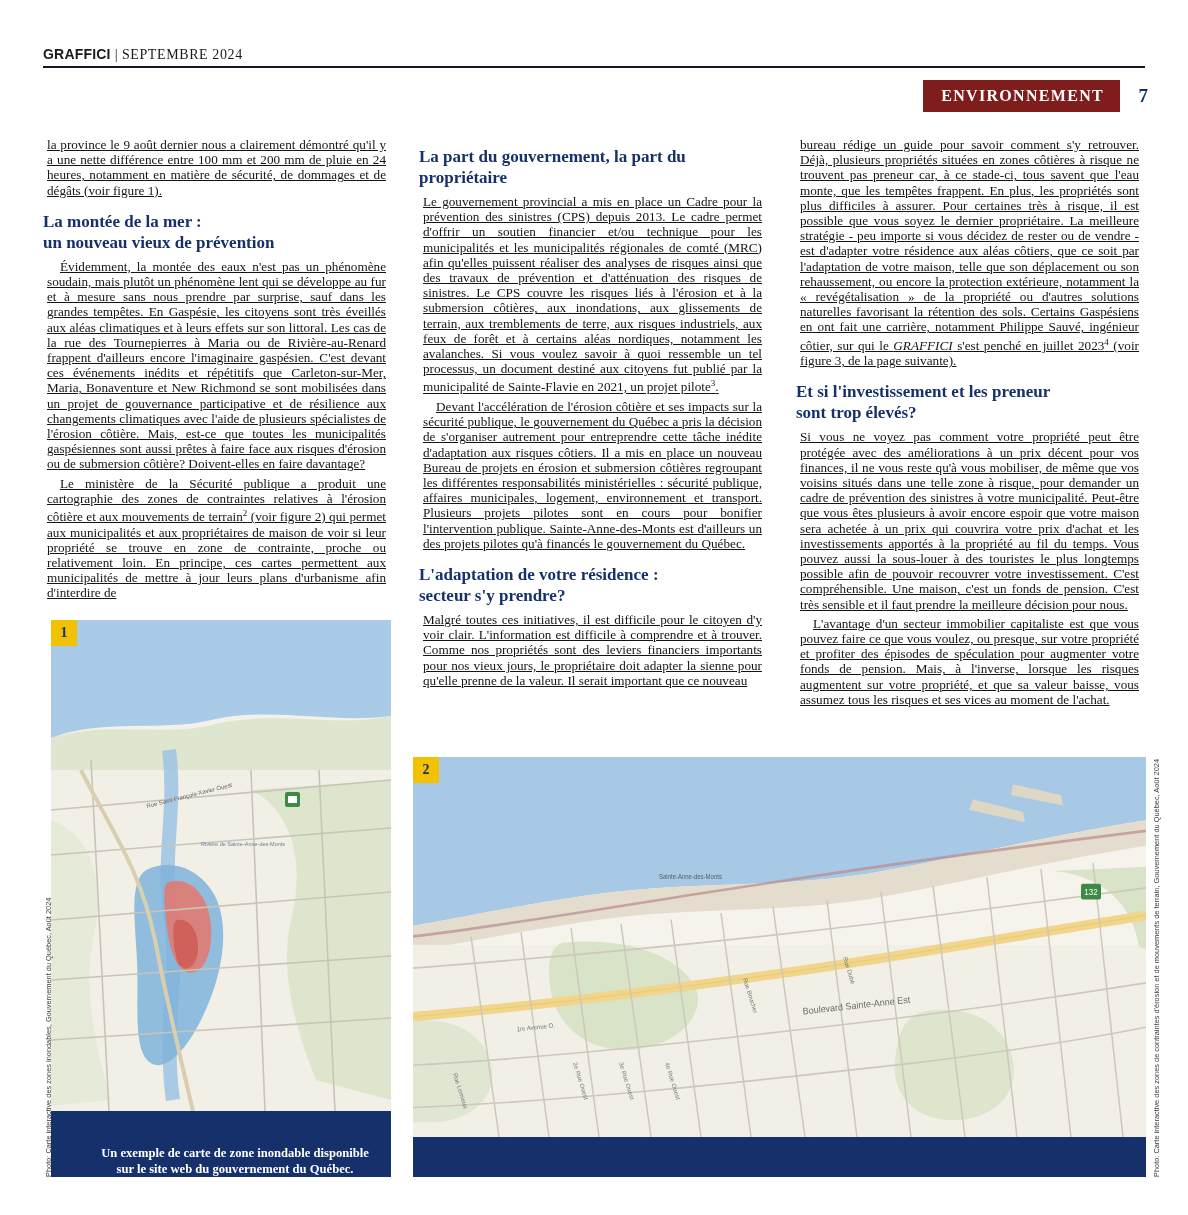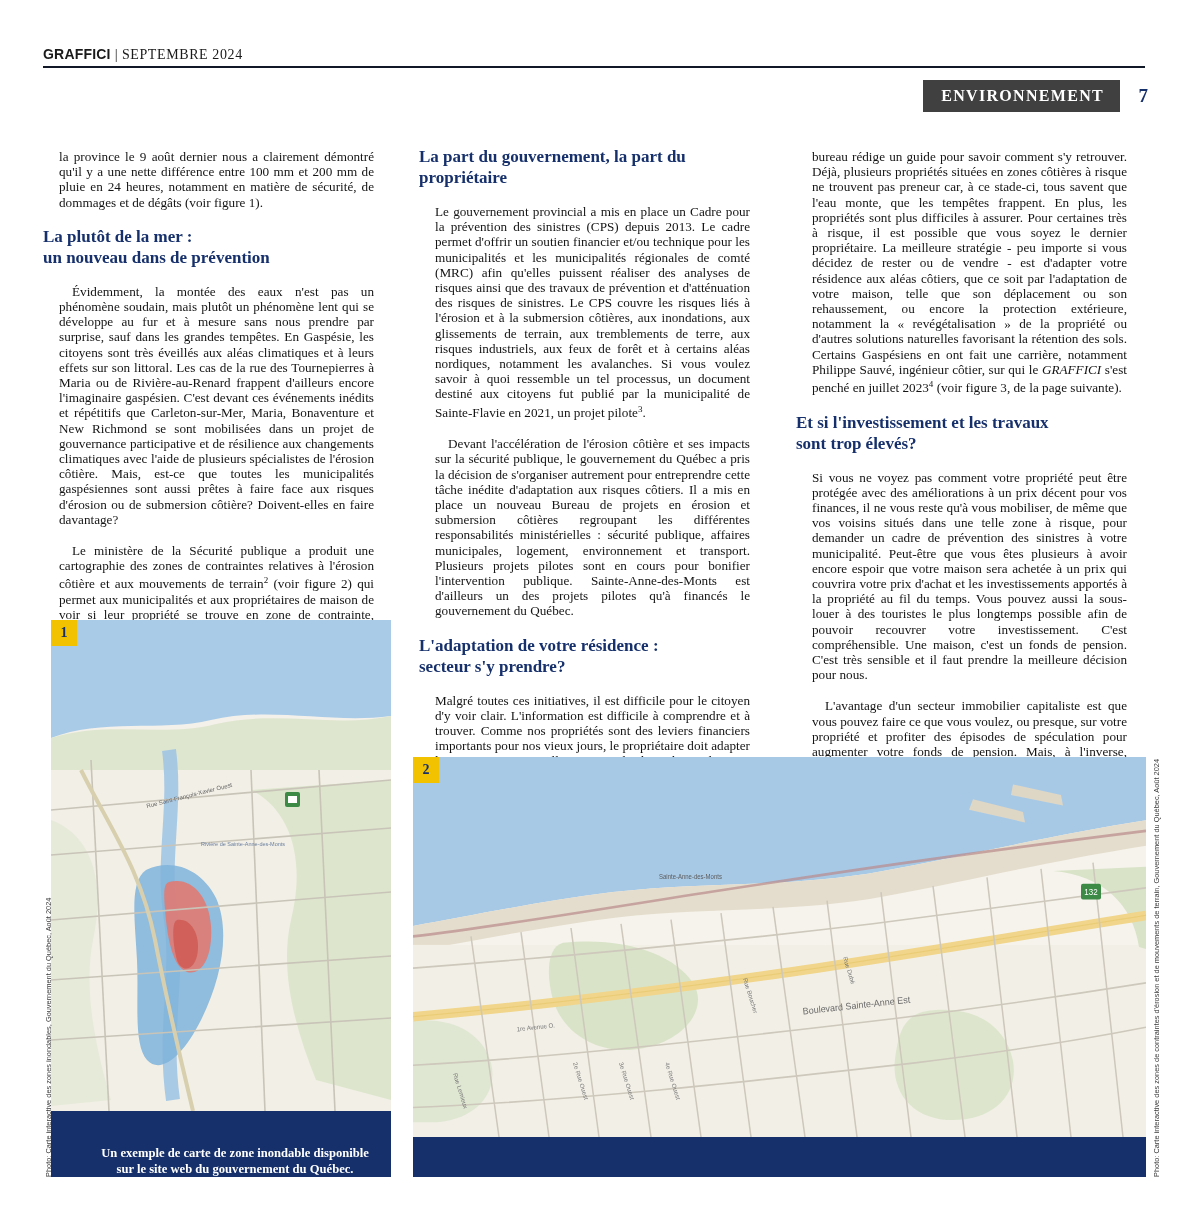--- a/index.html
+++ b/index.html
@@ -50,21 +50,21 @@
     top: 66px;
     width: 1102px;
     height: 2px;
     background: #111827;
   }
 
   .section-tag {
     position: absolute;
     right: 68px;
     top: 80px;
-    background: #404040;
+    background: #7f1d1d;
     color: #ffffff;
     font-family: "Liberation Serif", serif;
     font-weight: bold;
     font-size: 16px;
     letter-spacing: 1.3px;
     padding: 7px 16px 7px 18px;
   }
   .page-number {
     position: absolute;
     right: 40px;
@@ -80,22 +80,23 @@
   .col {
     position: absolute;
     top: 133px;
     width: 347px;
     font-size: 13.2px;
     line-height: 15.2px;
     text-align: justify;
     color: #141414;
   }
   .col p {
-    margin: 16px;
+    margin: 4px;
     text-indent: 13px;
+    text-decoration: underline;
   }
   .col p.noindent { text-indent: 0; }
   .col h2 {
     font-family: "Liberation Serif", serif;
     color: #16306b;
     font-size: 17px;
     line-height: 21px;
     font-weight: bold;
     margin: 13px 0 6px 0;
     text-align: left;
@@ -195,42 +196,42 @@
     <span class="brand">GRAFFICI</span><span class="sep">|</span><span class="issue">SEPTEMBRE 2024</span>
   </div>
   <div class="rule-top"></div>
 
   <div class="section-tag">ENVIRONNEMENT</div>
   <div class="page-number">7</div>
 
   <div class="col" id="col1">
     <p class="noindent">la province le 9 août dernier nous a clairement démontré qu'il y a une nette différence entre 100 mm et 200 mm de pluie en 24 heures, notamment en matière de sécurité, de dommages et de dégâts (voir figure 1).</p>
     <h2>
-      <span>La plutôt de la mer :</span><br>
-      <span>un nouveau dans de prévention</span>
+      <span>La montée de la mer :</span><br>
+      <span>un nouveau vieux de prévention</span>
     </h2>
     <p>Évidemment, la montée des eaux n'est pas un phénomène soudain, mais plutôt un phénomène lent qui se développe au fur et à mesure sans nous prendre par surprise, sauf dans les grandes tempêtes. En Gaspésie, les citoyens sont très éveillés aux aléas climatiques et à leurs effets sur son littoral. Les cas de la rue des Tournepierres à Maria ou de Rivière-au-Renard frappent d'ailleurs encore l'imaginaire gaspésien. C'est devant ces événements inédits et répétitifs que Carleton-sur-Mer, Maria, Bonaventure et New Richmond se sont mobilisées dans un projet de gouvernance participative et de résilience aux changements climatiques avec l'aide de plusieurs spécialistes de l'érosion côtière. Mais, est-ce que toutes les municipalités gaspésiennes sont aussi prêtes à faire face aux risques d'érosion ou de submersion côtière? Doivent-elles en faire davantage?</p>
     <p><span>Le ministère de la Sécurité publique a produit une cartographie des zones de contraintes relatives à l'érosion côtière et aux mouvements de terrain</span><sup>2</sup><span> (voir figure 2) qui permet aux municipalités et aux propriétaires de maison de voir si leur propriété se trouve en zone de contrainte, proche ou relativement loin. En principe, ces cartes permettent aux municipalités de mettre à jour leurs plans d'urbanisme afin d'interdire de</span></p>
   </div>
 
   <div class="col" id="col2">
     <h2>La part du gouvernement, la part du propriétaire</h2>
     <p class="noindent"><span>Le gouvernement provincial a mis en place un Cadre pour la prévention des sinistres (CPS) depuis 2013. Le cadre permet d'offrir un soutien financier et/ou technique pour les municipalités et les municipalités régionales de comté (MRC) afin qu'elles puissent réaliser des analyses de risques ainsi que des travaux de prévention et d'atténuation des risques de sinistres. Le CPS couvre les risques liés à l'érosion et à la submersion côtières, aux inondations, aux glissements de terrain, aux tremblements de terre, aux risques industriels, aux feux de forêt et à certains aléas nordiques, notamment les avalanches. Si vous voulez savoir à quoi ressemble un tel processus, un document destiné aux citoyens fut publié par la municipalité de Sainte-Flavie en 2021, un projet pilote</span><sup>3</sup><span>.</span></p>
     <p>Devant l'accélération de l'érosion côtière et ses impacts sur la sécurité publique, le gouvernement du Québec a pris la décision de s'organiser autrement pour entreprendre cette tâche inédite d'adaptation aux risques côtiers. Il a mis en place un nouveau Bureau de projets en érosion et submersion côtières regroupant les différentes responsabilités ministérielles : sécurité publique, affaires municipales, logement, environnement et transport. Plusieurs projets pilotes sont en cours pour bonifier l'intervention publique. Sainte-Anne-des-Monts est d'ailleurs un des projets pilotes qu'à financés le gouvernement du Québec.</p>
     <h2>
       <span>L'adaptation de votre résidence :</span><br>
       <span>secteur s'y prendre?</span>
     </h2>
     <p class="noindent">Malgré toutes ces initiatives, il est difficile pour le citoyen d'y voir clair. L'information est difficile à comprendre et à trouver. Comme nos propriétés sont des leviers financiers importants pour nos vieux jours, le propriétaire doit adapter la sienne pour qu'elle prenne de la valeur. Il serait important que ce nouveau</p>
   </div>
 
   <div class="col" id="col3">
     <p class="noindent"><span>bureau rédige un guide pour savoir comment s'y retrouver. Déjà, plusieurs propriétés situées en zones côtières à risque ne trouvent pas preneur car, à ce stade-ci, tous savent que l'eau monte, que les tempêtes frappent. En plus, les propriétés sont plus difficiles à assurer. Pour certaines très à risque, il est possible que vous soyez le dernier propriétaire. La meilleure stratégie - peu importe si vous décidez de rester ou de vendre - est d'adapter votre résidence aux aléas côtiers, que ce soit par l'adaptation de votre maison, telle que son déplacement ou son rehaussement, ou encore la protection extérieure, notamment la « revégétalisation » de la propriété ou d'autres solutions naturelles favorisant la rétention des sols. Certains Gaspésiens en ont fait une carrière, notamment Philippe Sauvé, ingénieur côtier, sur qui le </span><span class="ital">GRAFFICI</span><span> s'est penché en juillet 2023</span><sup>4</sup><span> (voir figure 3, de la page suivante).</span></p>
     <h2>
-      <span>Et si l'investissement et les travaux</span><br>
+      <span>Et si l'investissement et les preneur</span><br>
       <span>sont trop élevés?</span>
     </h2>
     <p class="noindent">Si vous ne voyez pas comment votre propriété peut être protégée avec des améliorations à un prix décent pour vos finances, il ne vous reste qu'à vous mobiliser, de même que vos voisins situés dans une telle zone à risque, pour demander un cadre de prévention des sinistres à votre municipalité. Peut-être que vous êtes plusieurs à avoir encore espoir que votre maison sera achetée à un prix qui couvrira votre prix d'achat et les investissements apportés à la propriété au fil du temps. Vous pouvez aussi la sous-louer à des touristes le plus longtemps possible afin de pouvoir recouvrer votre investissement. C'est compréhensible. Une maison, c'est un fonds de pension. C'est très sensible et il faut prendre la meilleure décision pour nous.</p>
     <p>L'avantage d'un secteur immobilier capitaliste est que vous pouvez faire ce que vous voulez, ou presque, sur votre propriété et profiter des épisodes de spéculation pour augmenter votre fonds de pension. Mais, à l'inverse, lorsque les risques augmentent sur votre propriété, et que sa valeur baisse, vous assumez tous les risques et ses vices au moment de l'achat.</p>
   </div>
 
   <div class="figure" id="figure1">
     <div class="fig-badge">1</div>
     <div class="fig-map">
       <svg class="map-svg" viewBox="0 0 340 491" preserveAspectRatio="none">

